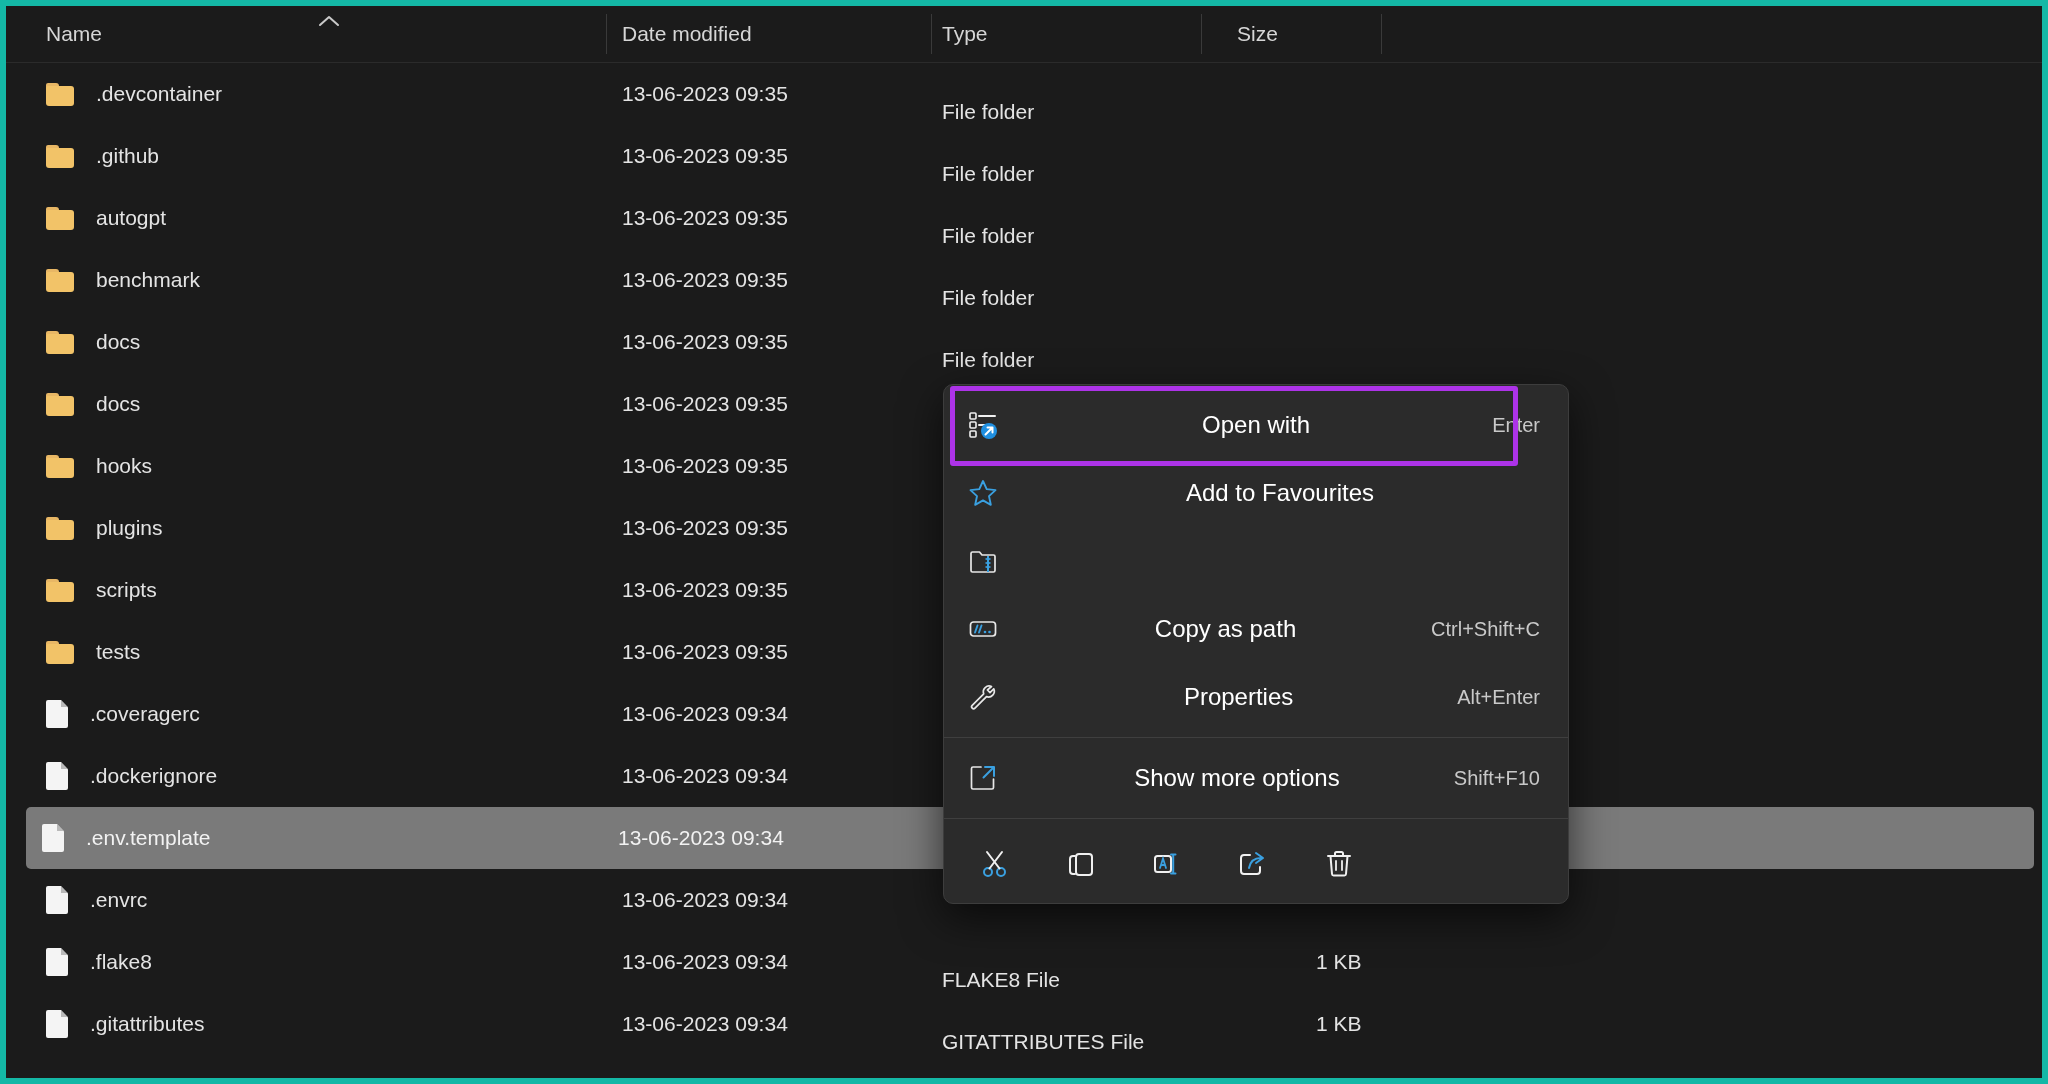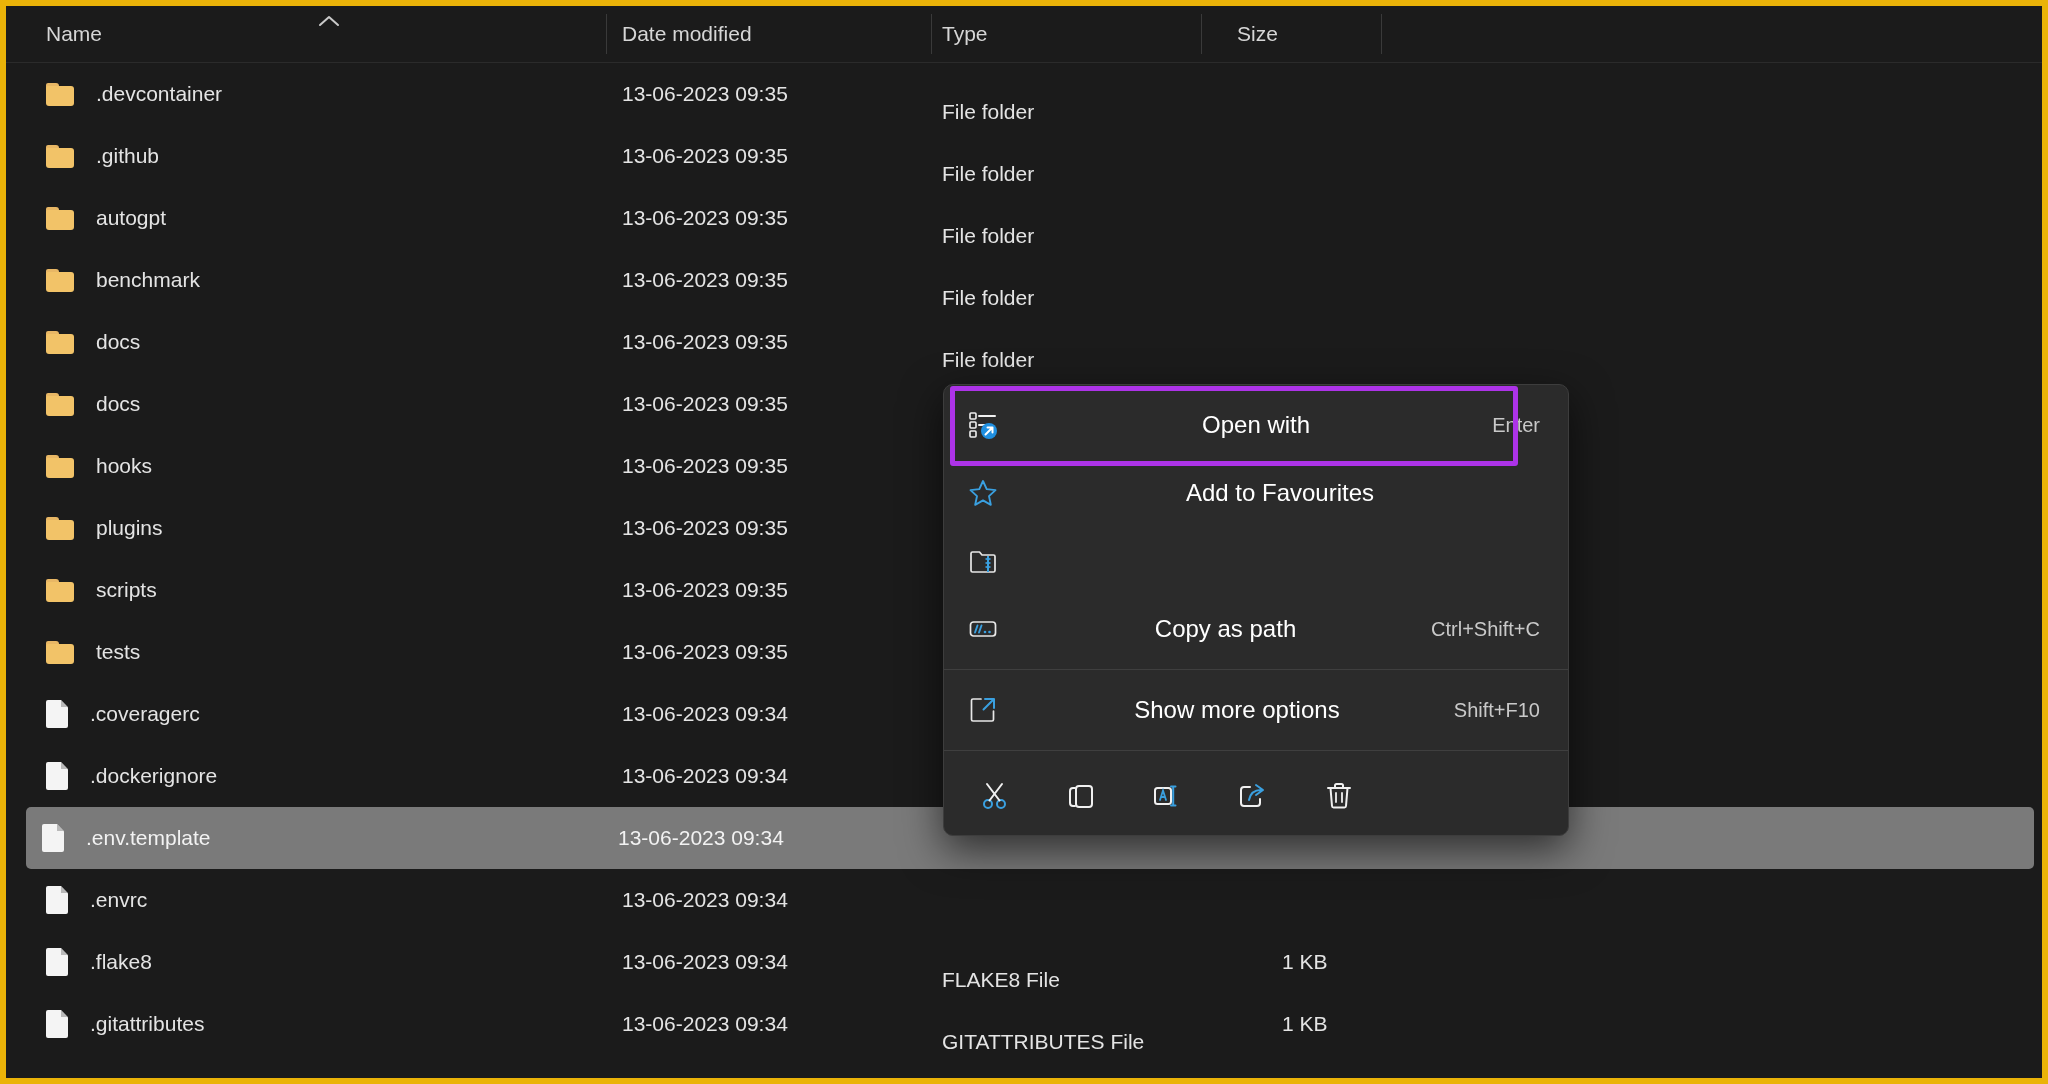--- a/index.html
+++ b/index.html
@@ -13,21 +13,21 @@
     overflow: hidden;
     font-family: "Liberation Sans", sans-serif;
     -webkit-font-smoothing: antialiased;
   }
 
   
   #app-frame {
     position: absolute;
     inset: 0;
     box-sizing: border-box;
-    border: 6px solid #eab308;
+    border: 6px solid #14b8a6;
     background: #3b82f6;
     overflow: hidden;
   }
 
   
   #explorer {
     position: absolute;
     inset: 0;
     background: #1b1b1b;
   }
@@ -95,21 +95,21 @@
     color: #e4e4e4;
     white-space: nowrap;
     overflow: hidden;
   }
   .cell-name    { left: 40px;  display: flex; align-items: center; gap: 22px; }
   .file-row.selected .cell-name { left: 16px; }
   .cell-date    { left: 616px; }
   .file-row.selected .cell-date { left: 592px; }
   .cell-type    { left: 936px; margin-top: 36px; }
   .file-row.selected .cell-type { left: 912px; }
-  .cell-size    { left: 1276px; }
+  .cell-size    { left: 1310px; }
   .file-row.selected .cell-size { left: 1286px; }
 
   
   .icon-folder {
     width: 28px; height: 23px;
     position: relative;
     flex: 0 0 auto;
   }
   .icon-folder .tab {
     position: absolute; left: 0; top: 0;
@@ -474,20 +474,29 @@
           <rect x="2.5" y="8" width="25" height="14" rx="3" fill="none" stroke="#e8e8e8" stroke-width="1.7"></rect>
           <path d="M7 18.5 L9.5 11.5 M11 18.5 L13.5 11.5" stroke="#3aa0e0" stroke-width="1.9" stroke-linecap="round"></path>
           <circle cx="17" cy="18" r="1.3" fill="#3aa0e0"></circle>
           <circle cx="21.5" cy="18" r="1.3" fill="#3aa0e0"></circle>
         </svg>
       </span>
       <span class="menu-label">Copy as path</span>
       <span class="menu-accel">Ctrl+Shift+C</span>
     </div>
 
+    <div class="menu-item">
+      <span class="m-icon">
+        <svg width="30" height="30" viewBox="0 0 30 30">
+          <path d="M23.5 4.5 a5.8 5.8 0 0 0 -7.8 7.3 L4.2 23.3 a2 2 0 0 0 0 2.8 a2 2 0 0 0 2.8 0 L18.5 14.6 a5.8 5.8 0 0 0 7.3 -7.8 L22 10.6 L19.4 8 Z" fill="none" stroke="#e8e8e8" stroke-width="1.7" stroke-linejoin="round"></path>
+        </svg>
+      </span>
+      <span class="menu-label">Properties</span>
+      <span class="menu-accel">Alt+Enter</span>
+    </div>
 
     <div class="menu-divider"></div>
 
     <div class="menu-item">
       <span class="m-icon">
         <svg width="30" height="30" viewBox="0 0 30 30">
           <path d="M13 4 L5 4 A1.5 1.5 0 0 0 3.5 5.5 L3.5 24.5 A1.5 1.5 0 0 0 5 26 L24 26 A1.5 1.5 0 0 0 25.5 24.5 L25.5 16" fill="none" stroke="#e8e8e8" stroke-width="1.7" stroke-linecap="round" stroke-linejoin="round"></path>
           <path d="M17 4 L26 4 L26 13 M26 4 L15.5 14.5" fill="none" stroke="#3aa0e0" stroke-width="2" stroke-linecap="round" stroke-linejoin="round"></path>
         </svg>
       </span>

